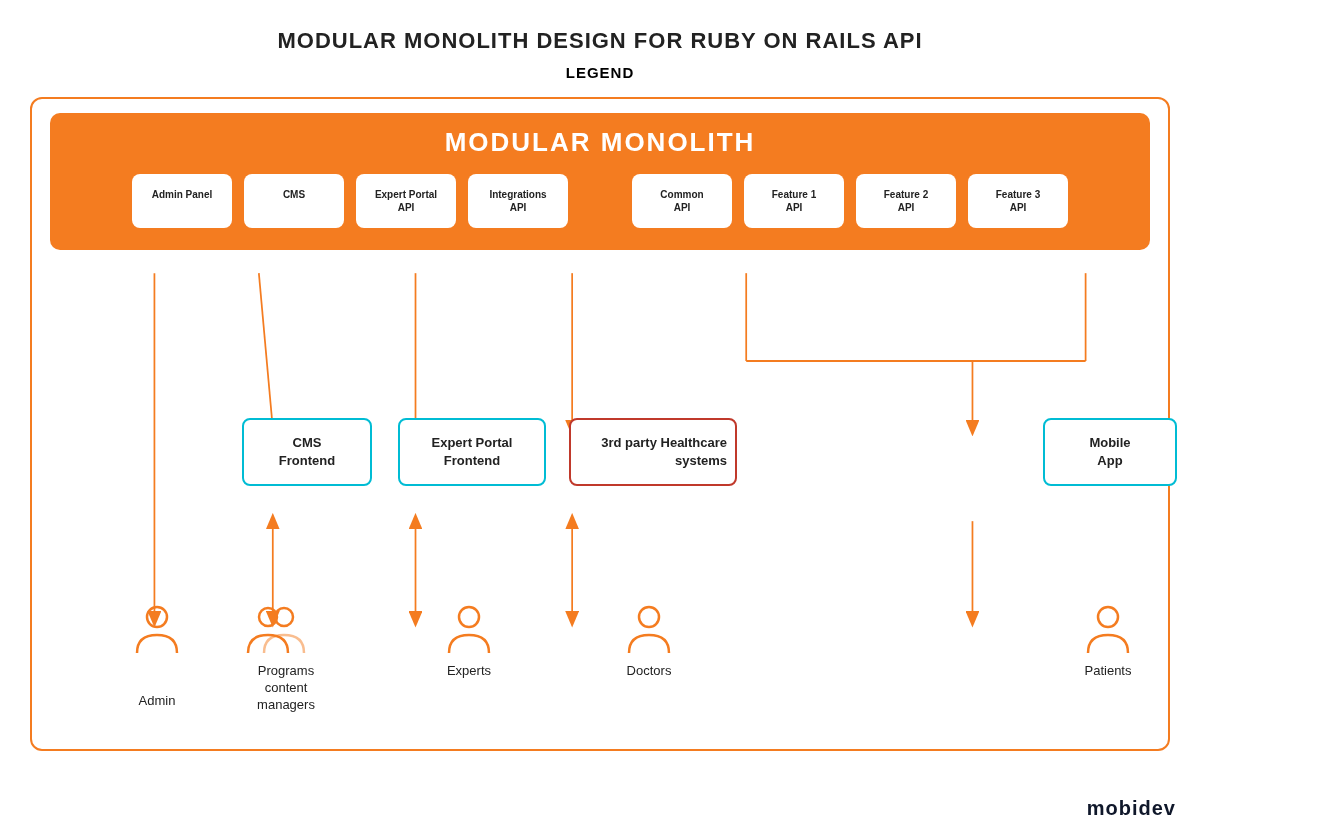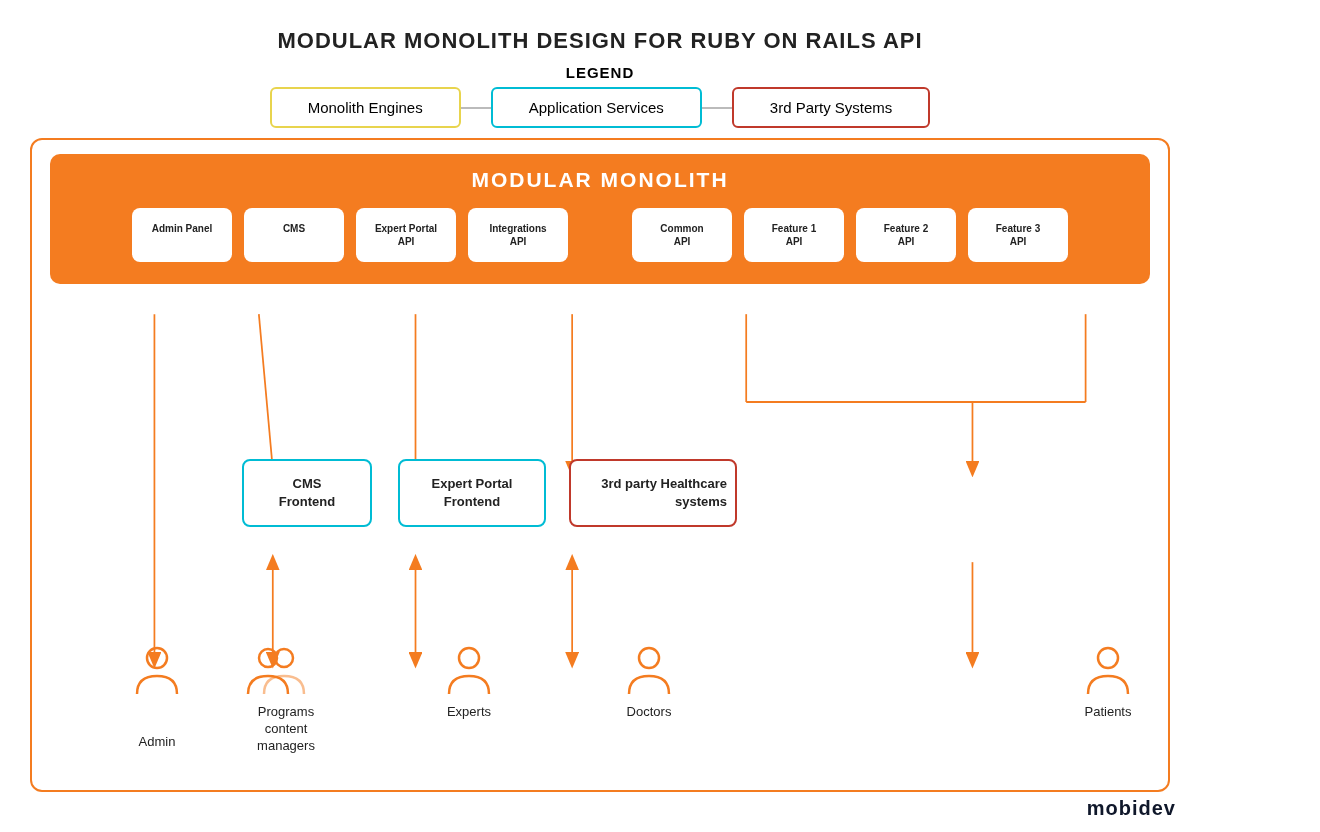--- a/index.html
+++ b/index.html
@@ -65,21 +65,21 @@
       border-radius: 12px;
       padding: 14px 18px 16px 18px;
       background: #fff;
       position: relative;
     }
 
     .monolith-title {
       text-align: center;
       color: #fff;
       font-weight: 900;
-      font-size: 21px;
+      font-size: 26px;
       letter-spacing: 2px;
       margin-bottom: 16px;
     }
 
     .api-modules {
       display: flex;
       justify-content: center;
       gap: 12px;
       flex-wrap: nowrap;
     }
@@ -138,33 +138,20 @@
   </style>
 </head>
 <body>
 
 <div style="position:relative; width:1200px; height:832px; background:#fff; overflow:hidden;">
 
   <div class="page-title">MODULAR MONOLITH DESIGN FOR RUBY ON RAILS API</div>
 
   <div class="legend-section">
     <div class="legend-title">LEGEND</div>
-    <div class="legend-items">
-      <div class="legend-box yellow">
-        <span>Monolith Engines</span>
-      </div>
-      <div class="legend-connector"></div>
-      <div class="legend-box cyan">
-        <span>Application Services</span>
-      </div>
-      <div class="legend-connector"></div>
-      <div class="legend-box red">
-        <span>3rd Party Systems</span>
-      </div>
-    </div>
   </div>
 
   <div class="main-container">
     <div class="diagram-wrapper">
 
       <div style="position:absolute; top:0; left:0; right:0; background:#f47c20; border-radius:10px; padding:14px 14px 22px 14px;">
         <div class="monolith-title">MODULAR MONOLITH</div>
         <div class="api-modules">
           <div class="api-box">Admin Panel</div>
           <div class="api-box">CMS</div>
@@ -219,20 +206,23 @@
       </div>
 
       <div class="service-box cyan" style="position:absolute; top:305px; left:348px; width:148px; padding:14px 8px; text-align:center;">
         Expert Portal<br>Frontend
       </div>
 
       <div class="service-box red" style="position:absolute; top:305px; left:519px; width:168px; padding:14px 8px; text-align:right;">
         3rd party Healthcare<br>systems
       </div>
 
+      <div class="service-box cyan" style="position:absolute; top:305px; left:993px; width:134px; padding:14px 8px; text-align:center;">
+        Mobile<br>App
+      </div>
 
       <div style="position:absolute; top:490px; left:82px; display:flex; flex-direction:column; align-items:center;gap:30px;">
         <svg width="50" height="56" viewBox="0 0 50 56">
           <circle cx="25" cy="14" r="10" fill="none" stroke="#f47c20" stroke-width="2.5"></circle>
           <path d="M5,50 Q5,32 25,32 Q45,32 45,50" fill="none" stroke="#f47c20" stroke-width="2.5"></path>
         </svg>
         <div class="person-label">Admin</div>
       </div>
 
       <div style="position:absolute; top:490px; left:196px; display:flex; flex-direction:column; align-items:flex-start; width:80px;">

